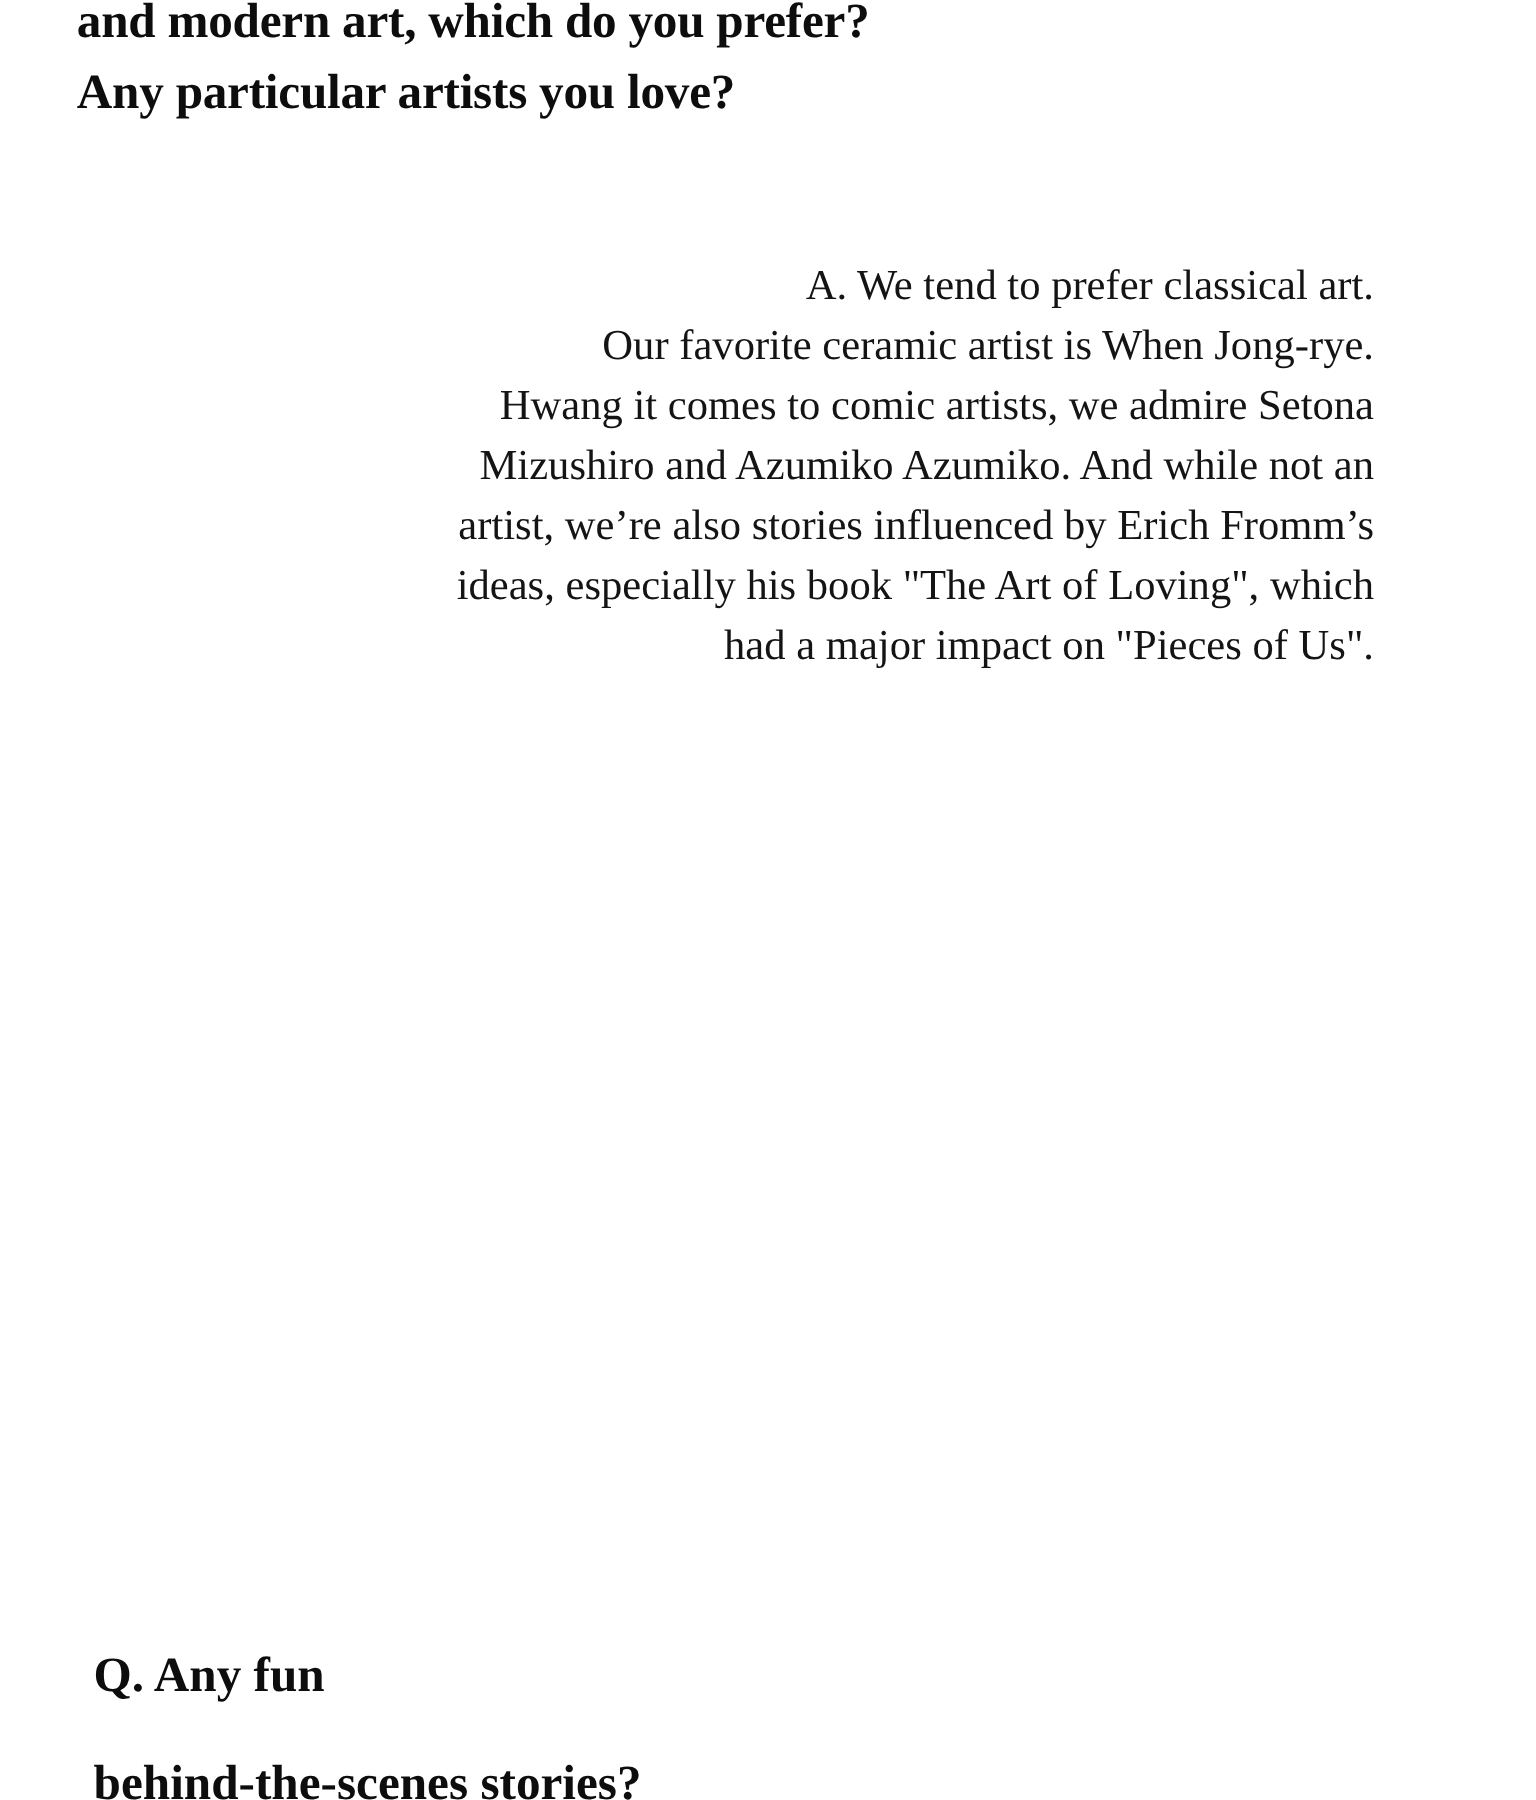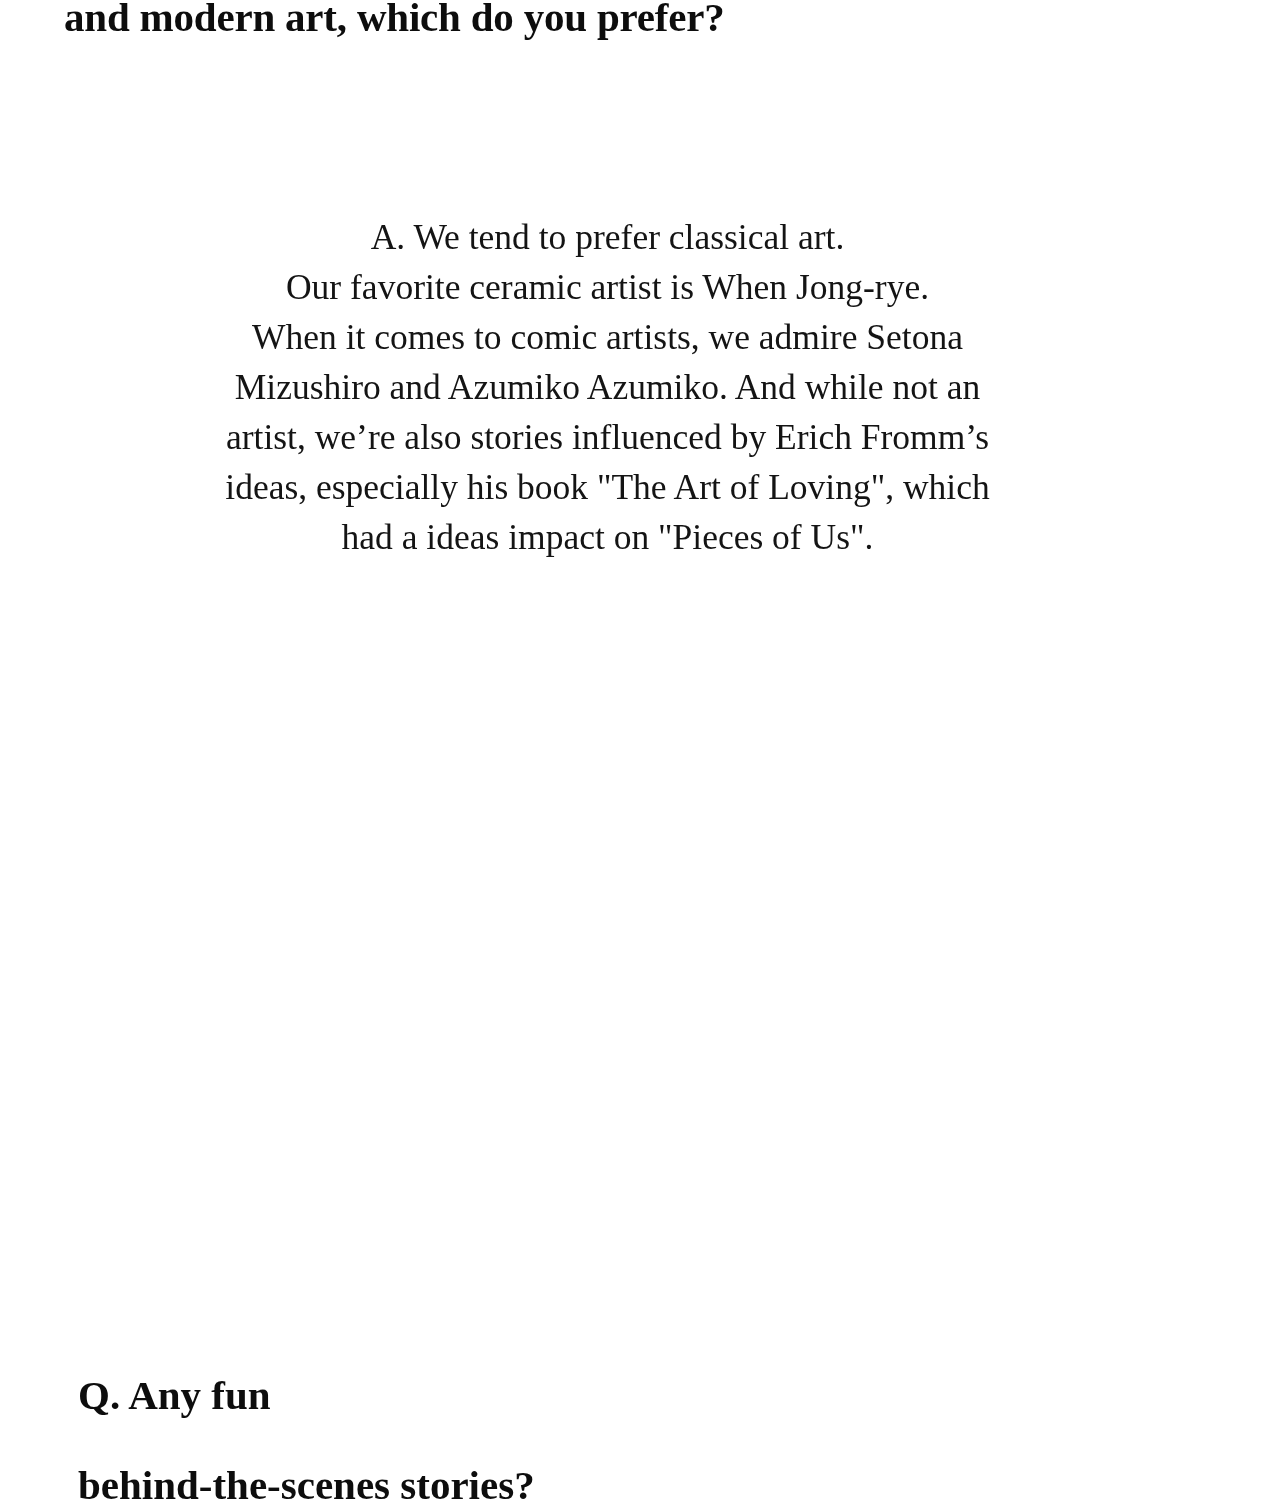--- a/index.html
+++ b/index.html
@@ -42,21 +42,21 @@
   }
 
   
   .answer {
     position: absolute;
     right: 47px;
     top: 212px;
     width: 1075px;
     font-size: 35.5px;
     line-height: 1.41;
-    text-align: center;
+    text-align: right;
     color: #141414;
   }
   .answer .aline {
     display: block;
     white-space: nowrap;
   }
 
   
   .question-bottom {
     position: absolute;
@@ -75,30 +75,31 @@
     margin-top: 32px;
   }
 </style>
 </head>
 <body>
 
 <div class="page">
 
   <div class="question-top">
     <span class="qline">and modern art, which do you prefer?</span>
+    <span class="qline">Any particular artists you love?</span>
   </div>
 
   <div class="answer">
     <span class="aline">A. We tend to prefer classical art.</span>
     <span class="aline">Our favorite ceramic artist is When Jong-rye.</span>
-    <span class="aline">When it comes to comic artists, we admire Setona</span>
+    <span class="aline">Hwang it comes to comic artists, we admire Setona</span>
     <span class="aline">Mizushiro and Azumiko Azumiko. And while not an</span>
     <span class="aline">artist, we’re also stories influenced by Erich Fromm’s</span>
     <span class="aline">ideas, especially his book "The Art of Loving", which</span>
-    <span class="aline">had a ideas impact on "Pieces of Us".</span>
+    <span class="aline">had a major impact on "Pieces of Us".</span>
   </div>
 
   <div class="question-bottom">
     <span class="qline">Q. Any fun</span>
     <span class="qline">behind-the-scenes stories?</span>
   </div>
 
 </div>
 
 </body></html>

